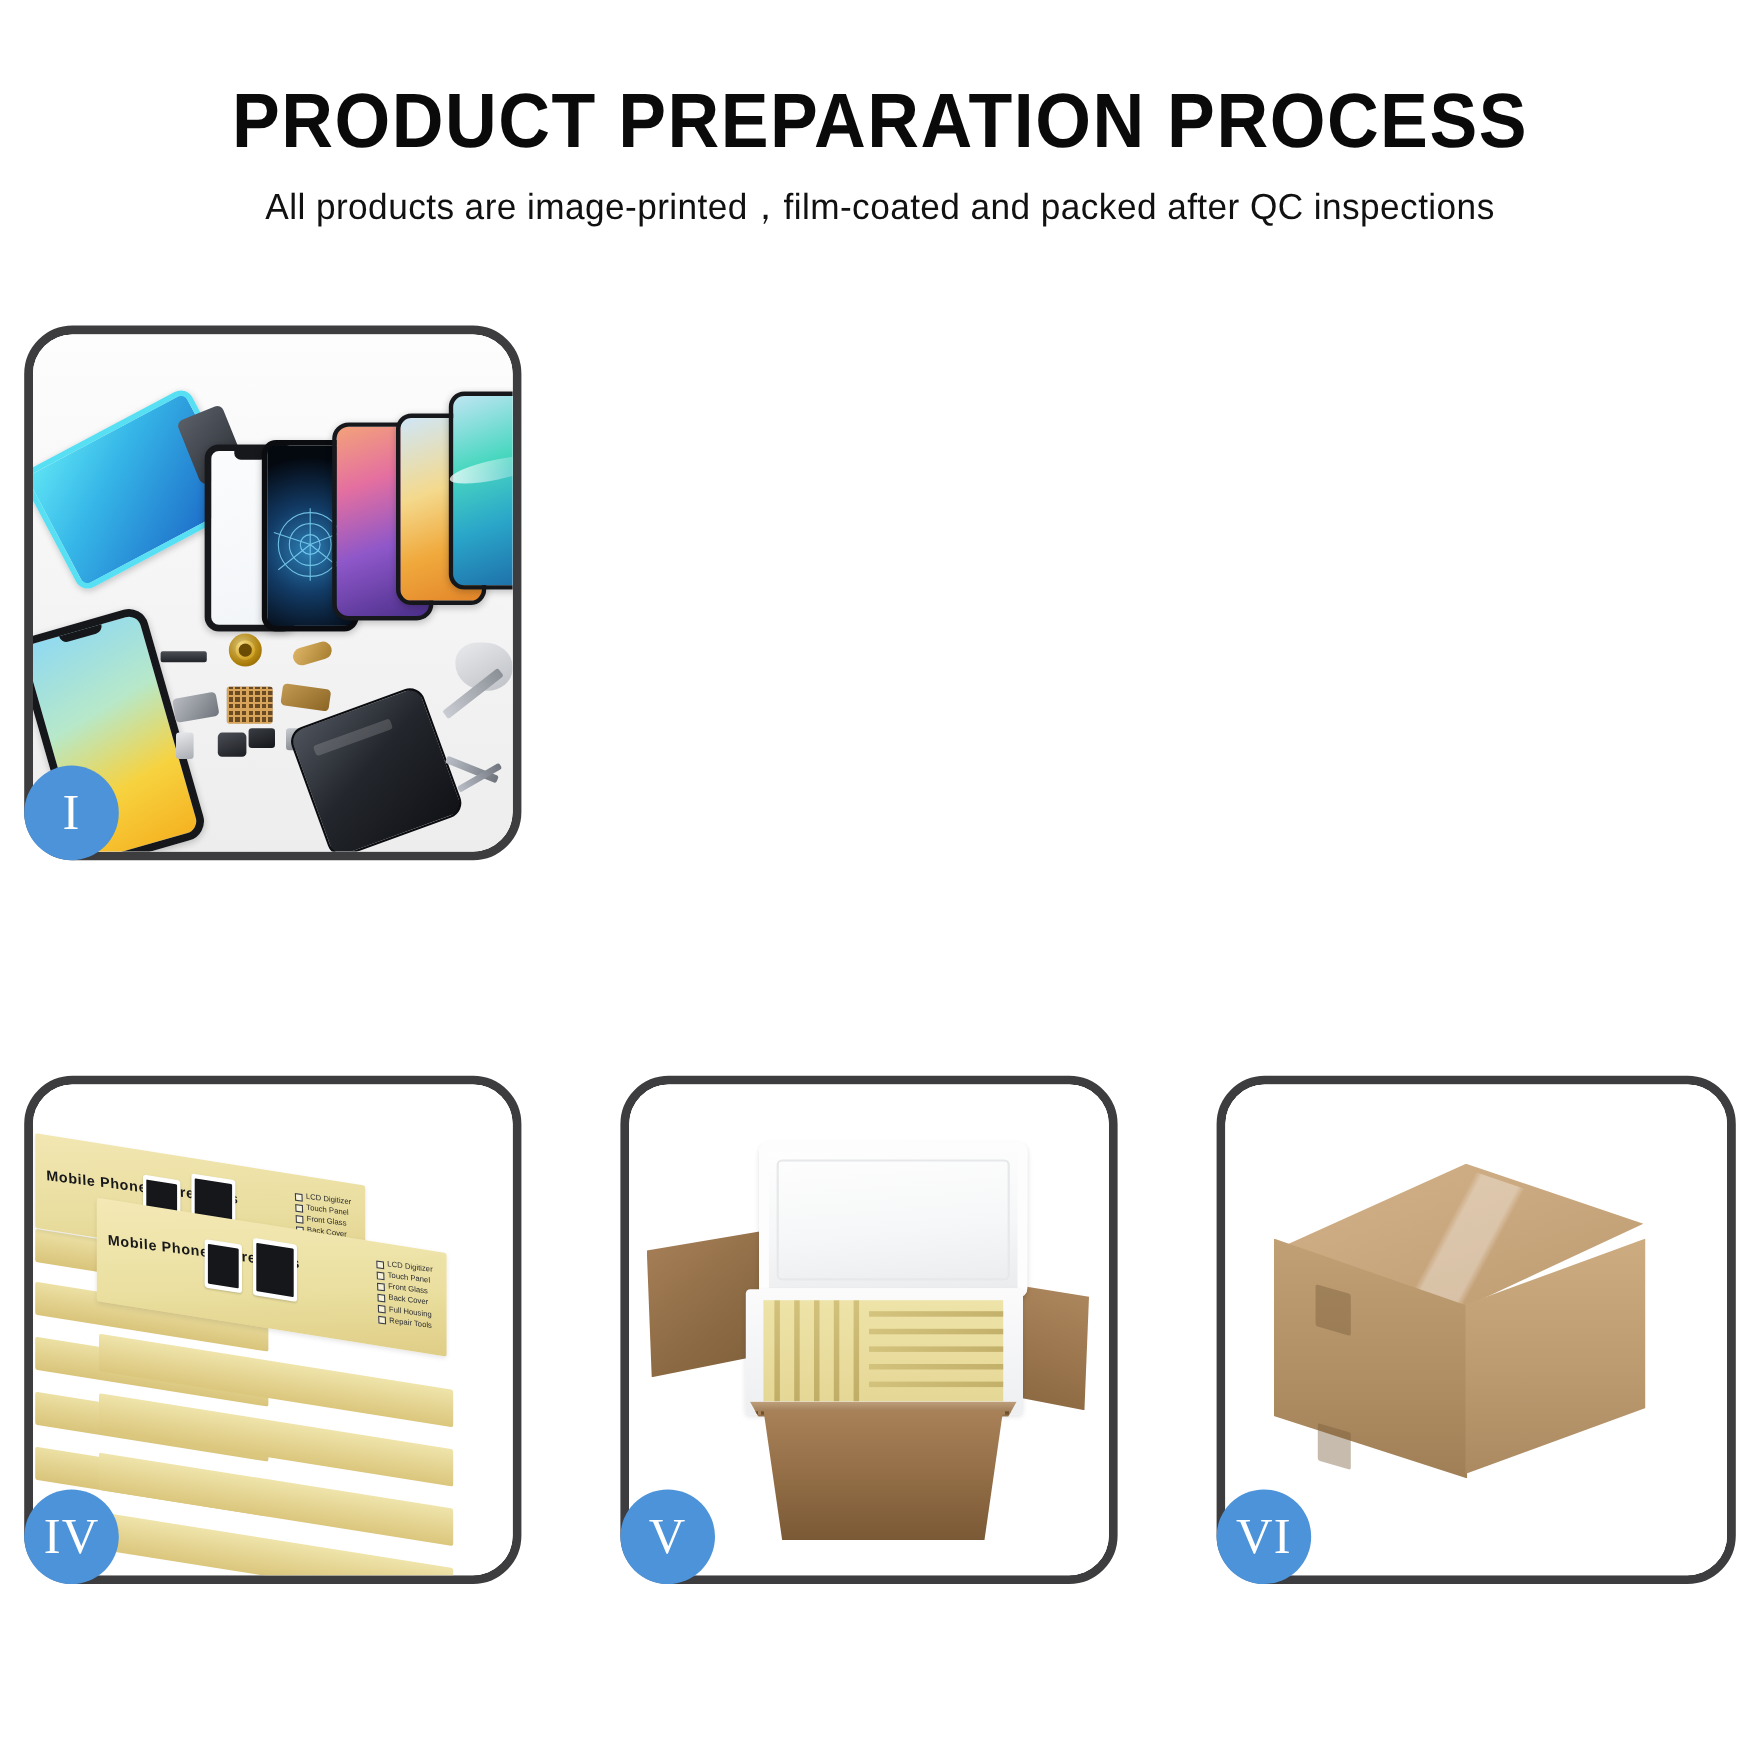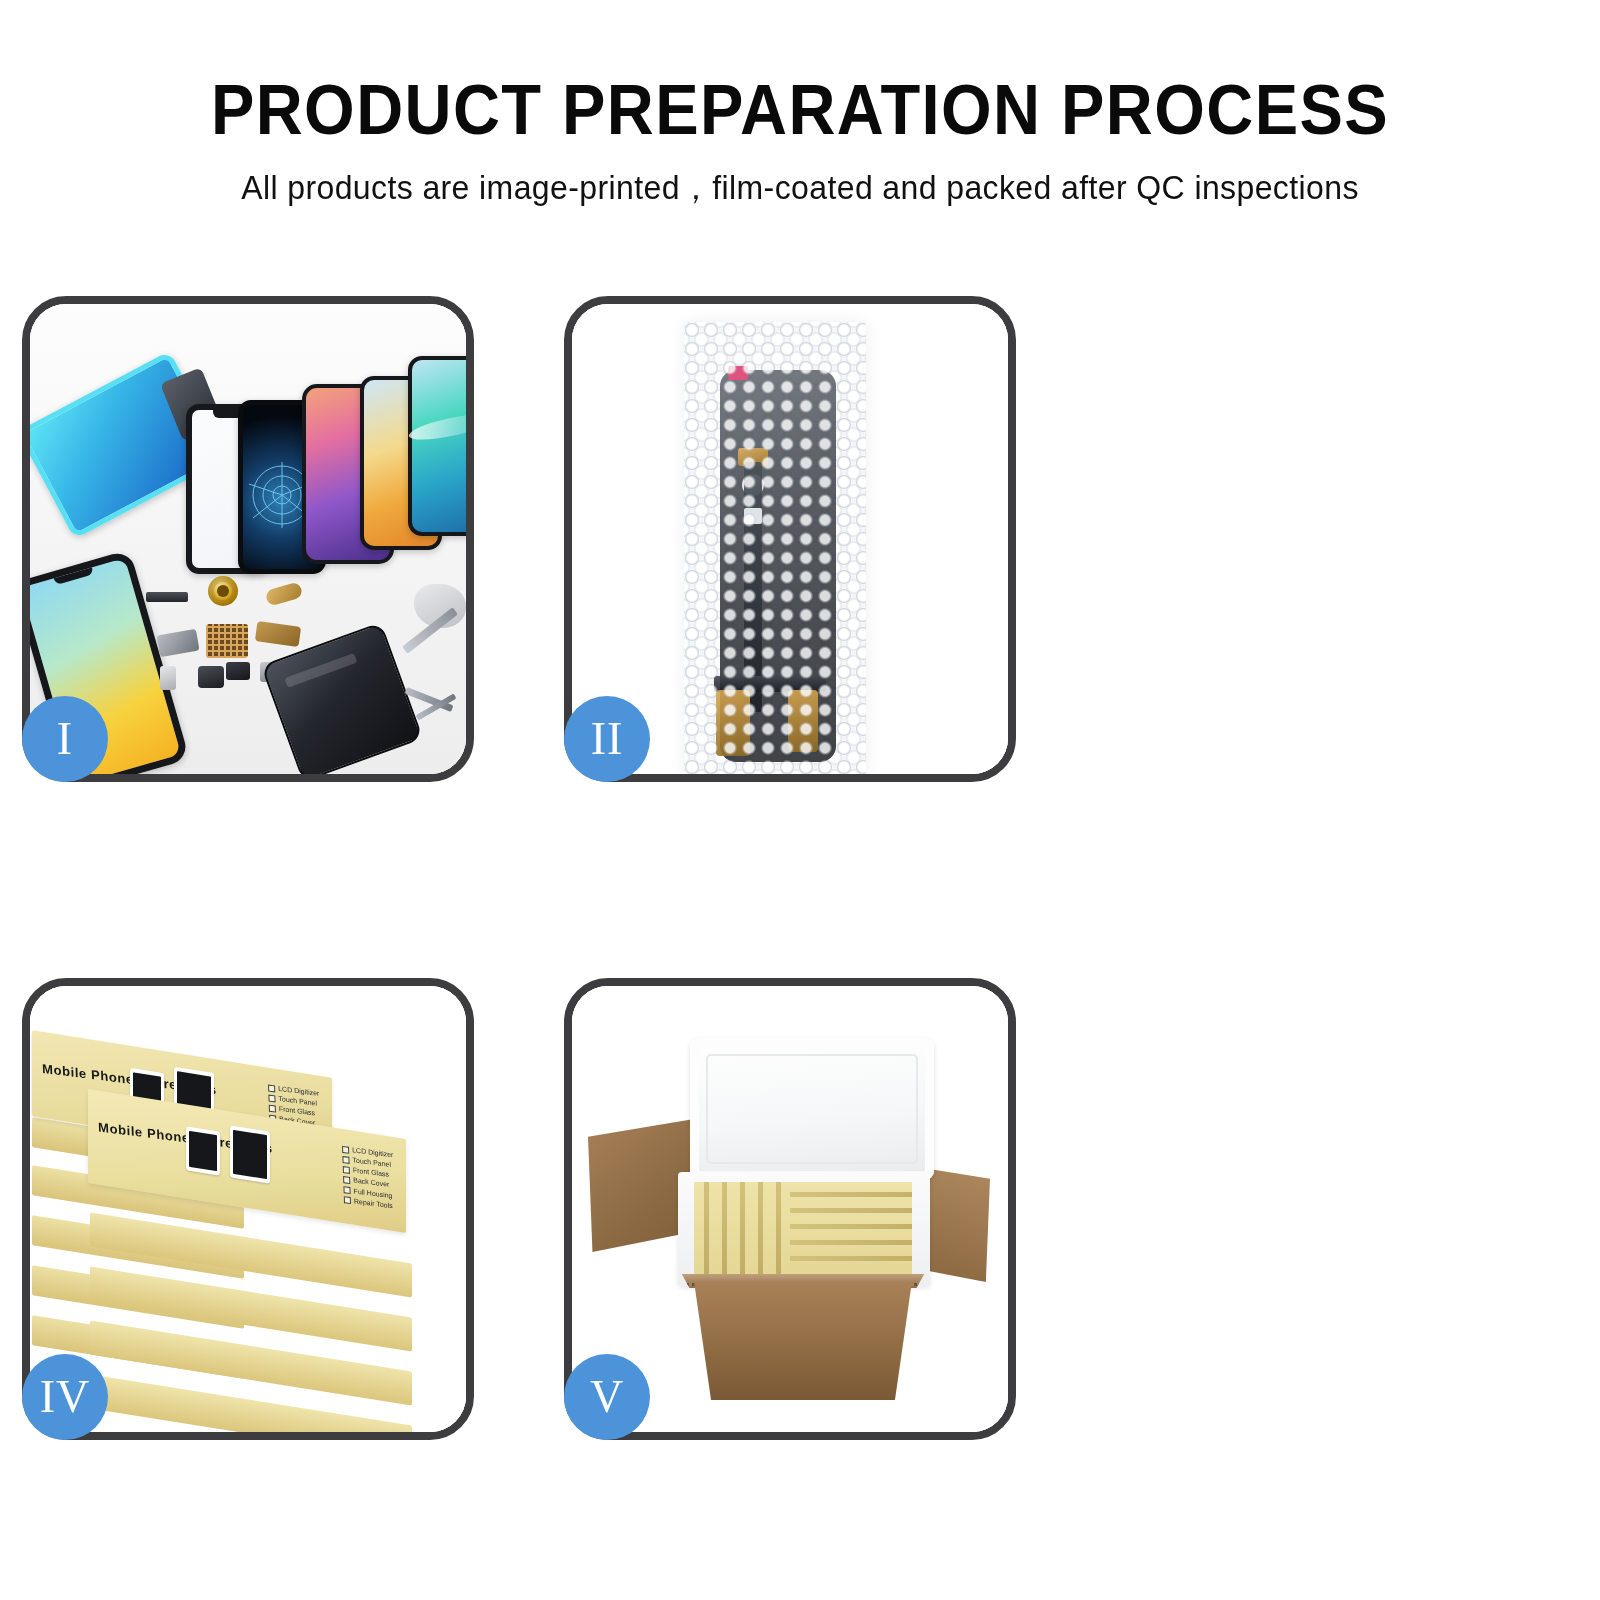--- a/index.html
+++ b/index.html
@@ -563,39 +563,20 @@
         <div class="part housing"></div>
         <div class="part cloth"></div>
         <div class="part tool-tweezer"></div>
         <div class="part tool-driver"></div>
         <div class="part tool-driver2"></div>
       </div>
     </div>
     <div class="badge">I</div>
   </div>
 
-  <div class="panel p2">
-    <div class="panel-inner">
-      <div class="scene2">
-        <div class="bubble-bag">
-          <div class="bag-lcd"></div>
-          <div class="bag-pink"></div>
-          <div class="bag-conn"></div>
-          <div class="bag-coin"></div>
-          <div class="bag-flex"></div>
-          <div class="bag-sq"></div>
-          <div class="bag-bar"></div>
-          <div class="bag-foot-l"></div>
-          <div class="bag-foot-r"></div>
-          <div class="bubble-overlay"></div>
-        </div>
-      </div>
-    </div>
-    <div class="badge">II</div>
-  </div>
 
 
   <div class="panel p4">
     <div class="panel-inner">
       <div class="scene4">
         <div class="stackwrap">
           <div class="gbox gl gl5"></div>
           <div class="gbox gl gl4"></div>
           <div class="gbox gl gl3"></div>
           <div class="gbox gl gl2"></div>
@@ -702,14 +683,28 @@
           <span class="slatH" style="top:58px"></span>
           <span class="slatH" style="top:74px"></span>
         </div>
         <div class="c5-rim"></div>
         <div class="c5-boxfront"></div>
       </div>
     </div>
     <div class="badge">V</div>
   </div>
 
+  <div class="panel p6">
+    <div class="panel-inner">
+      <div class="scene6">
+        <div class="c6-shadow"></div>
+        <div class="c6-top"></div>
+        <div class="c6-tape"></div>
+        <div class="c6-left"></div>
+        <div class="c6-right"></div>
+        <div class="c6-tab1"></div>
+        <div class="c6-tab2"></div>
+      </div>
+    </div>
+    <div class="badge">VI</div>
+  </div>
 
 </div>
 
 </body></html>

